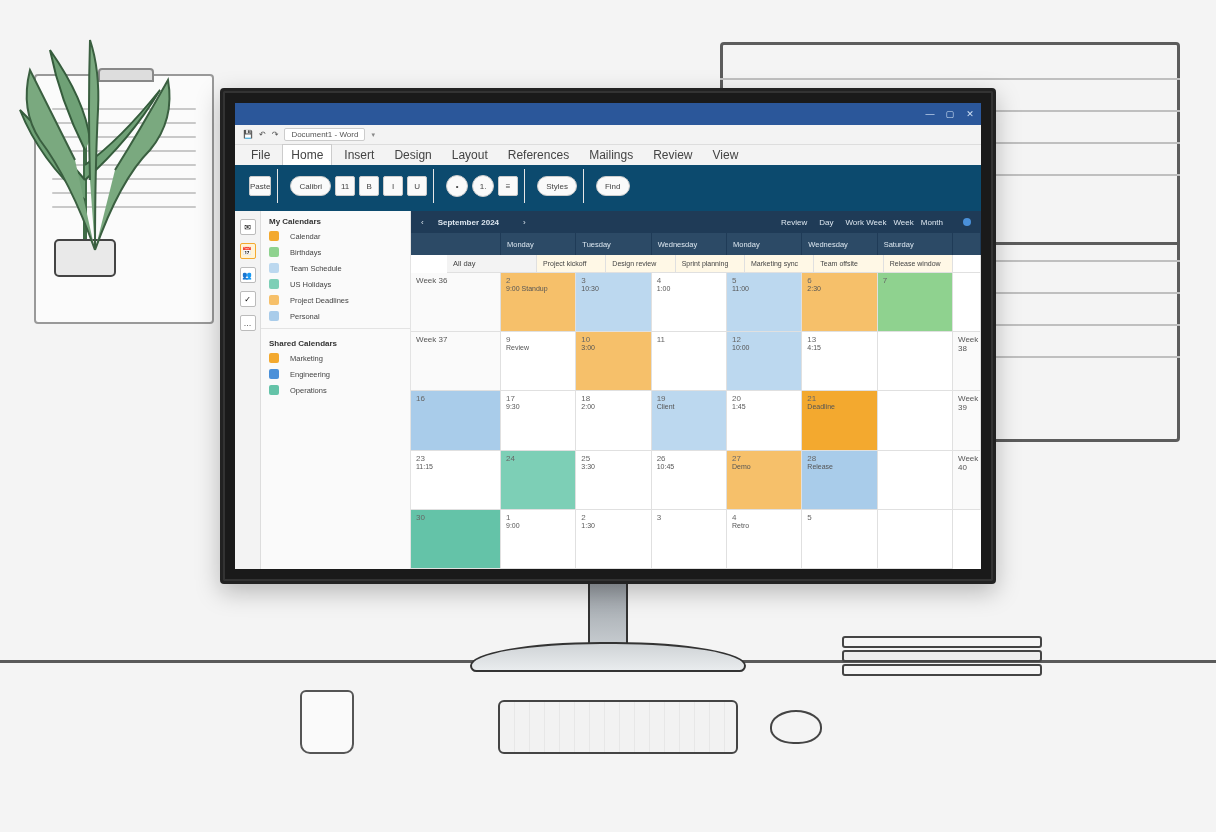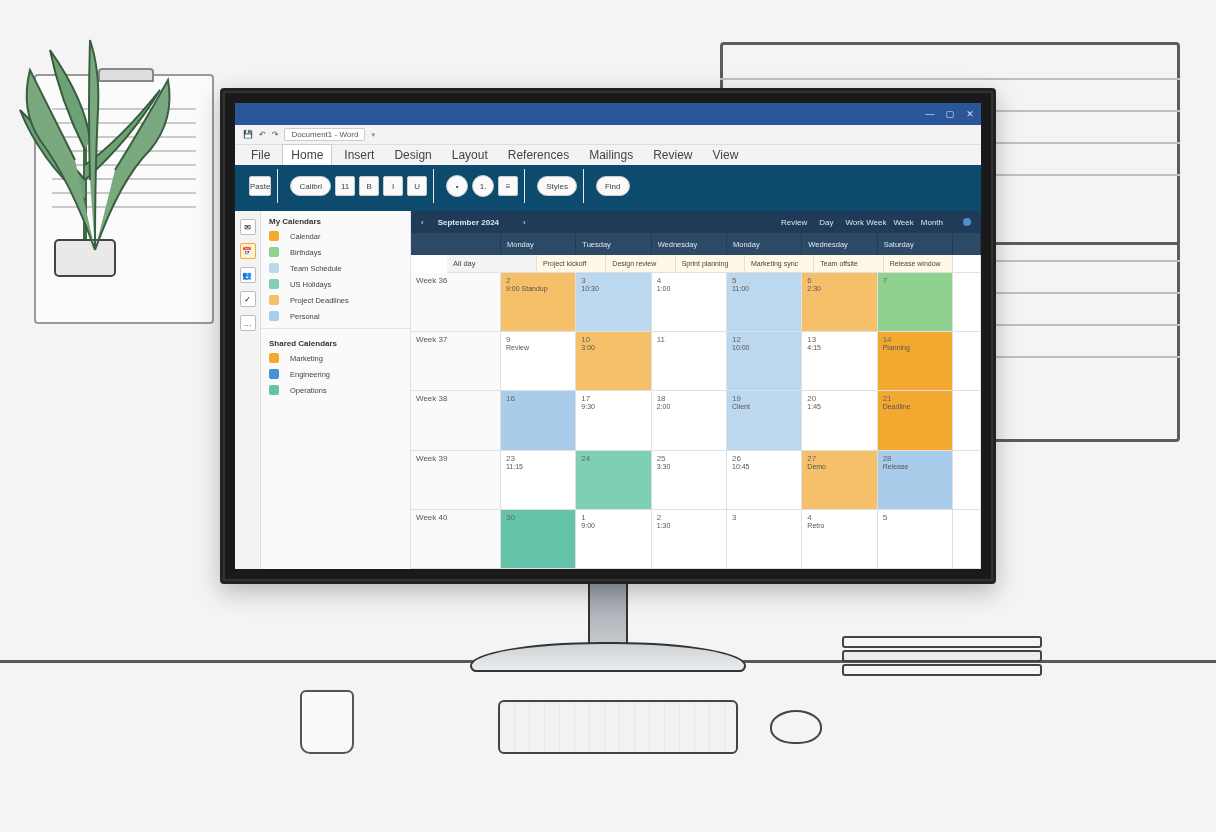--- a/index.html
+++ b/index.html
@@ -445,24 +445,20 @@
                 <div class="lbl"></div>
               </div>
               <div class="cell c-lblue">
                 <div class="num">12</div>
                 <div class="lbl">10:00</div>
               </div>
               <div class="cell ">
                 <div class="num">13</div>
                 <div class="lbl">4:15</div>
               </div>
-              <div class="cell c-orange2">
-                <div class="num">14</div>
-                <div class="lbl">Planning</div>
-              </div>
               <div class="cell"></div>
               <div class="cell rowlabel">Week 38</div>
               <div class="cell c-blue">
                 <div class="num">16</div>
                 <div class="lbl"></div>
               </div>
               <div class="cell ">
                 <div class="num">17</div>
                 <div class="lbl">9:30</div>
               </div>

